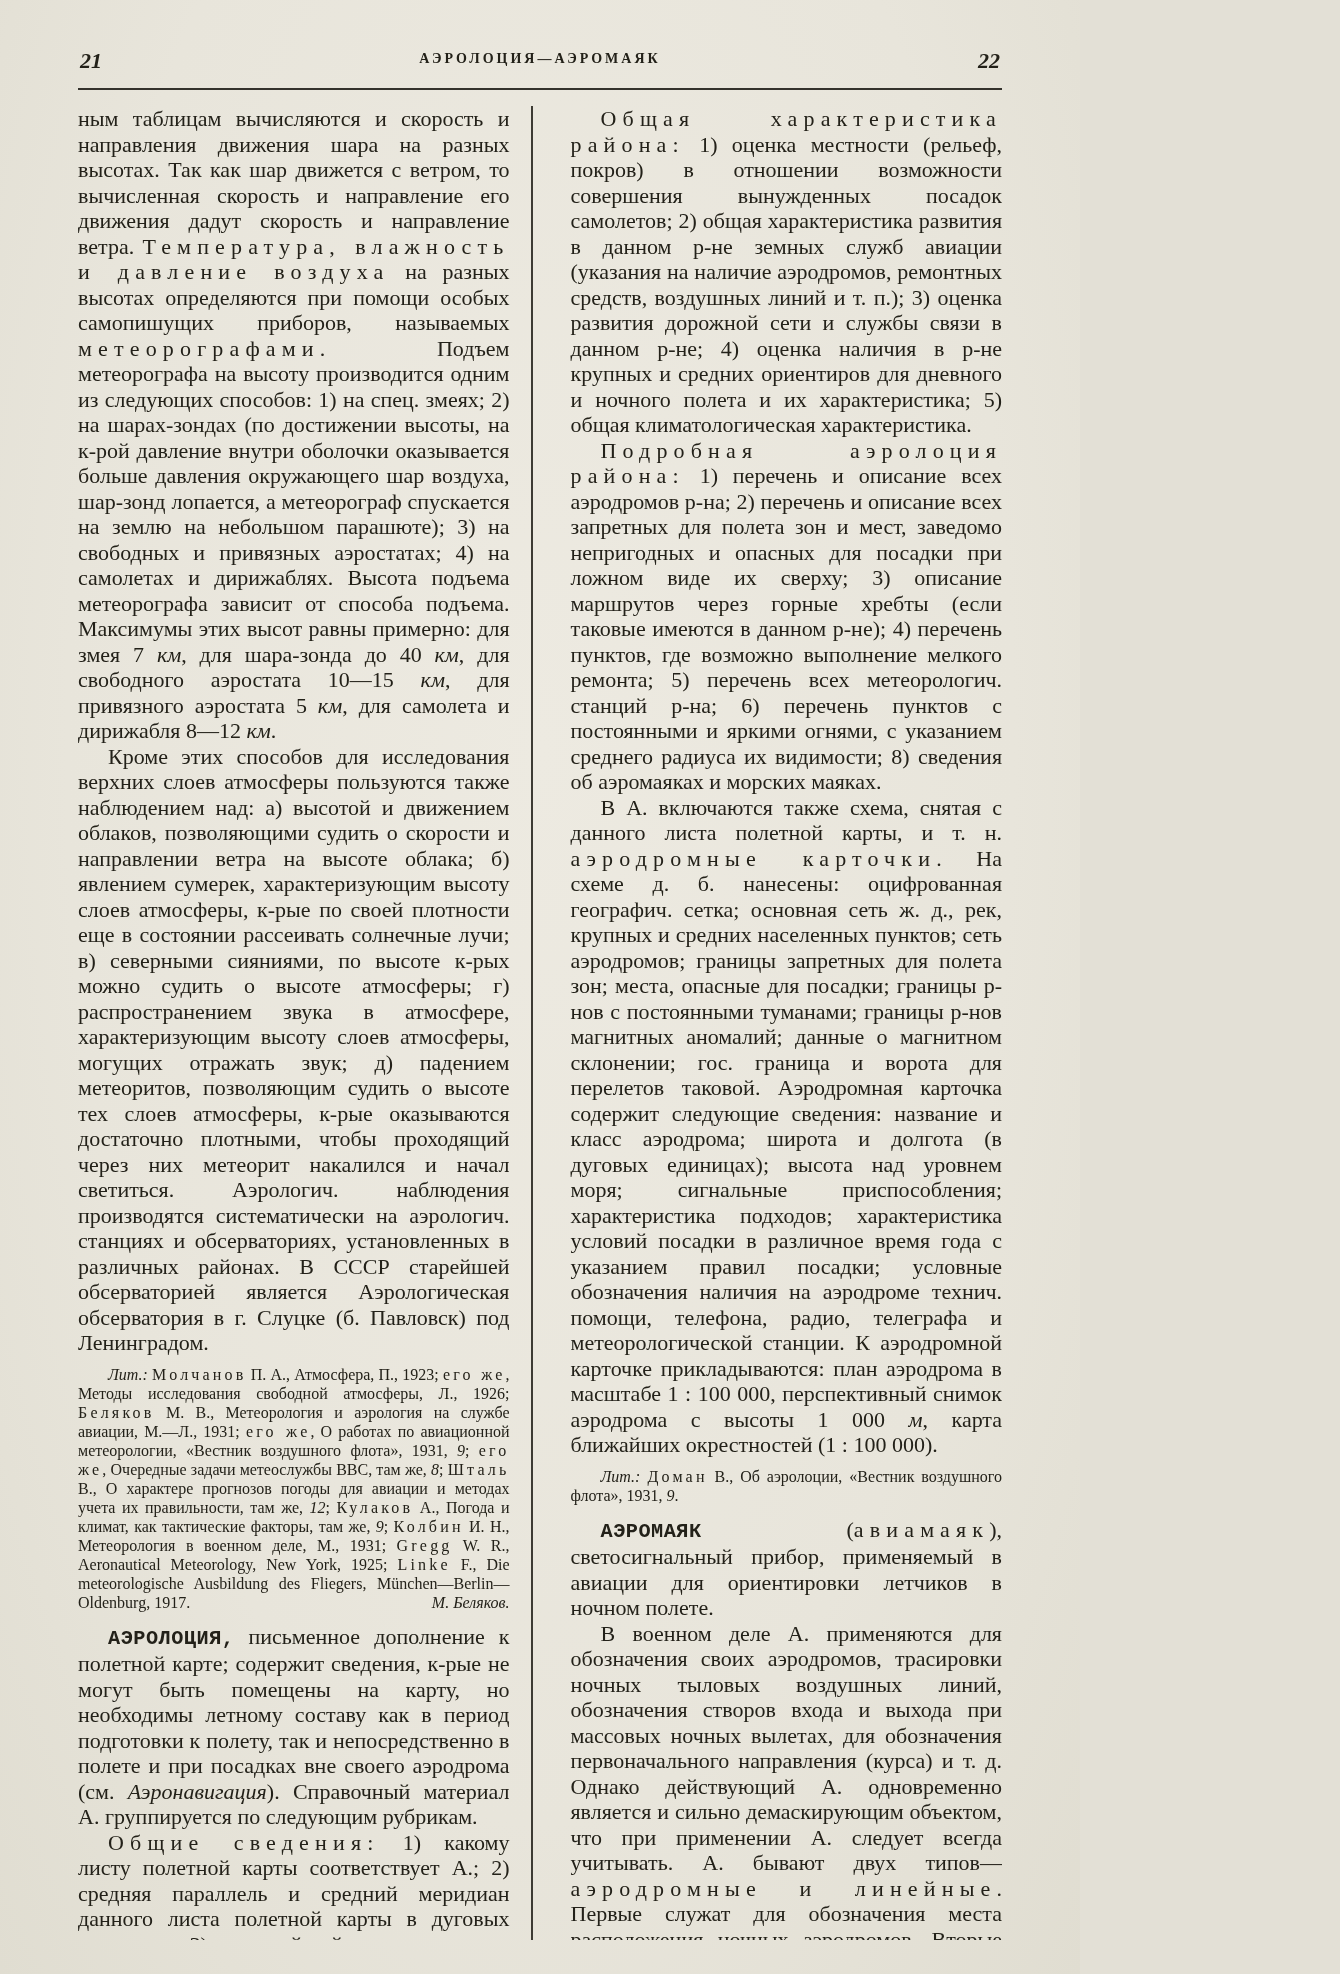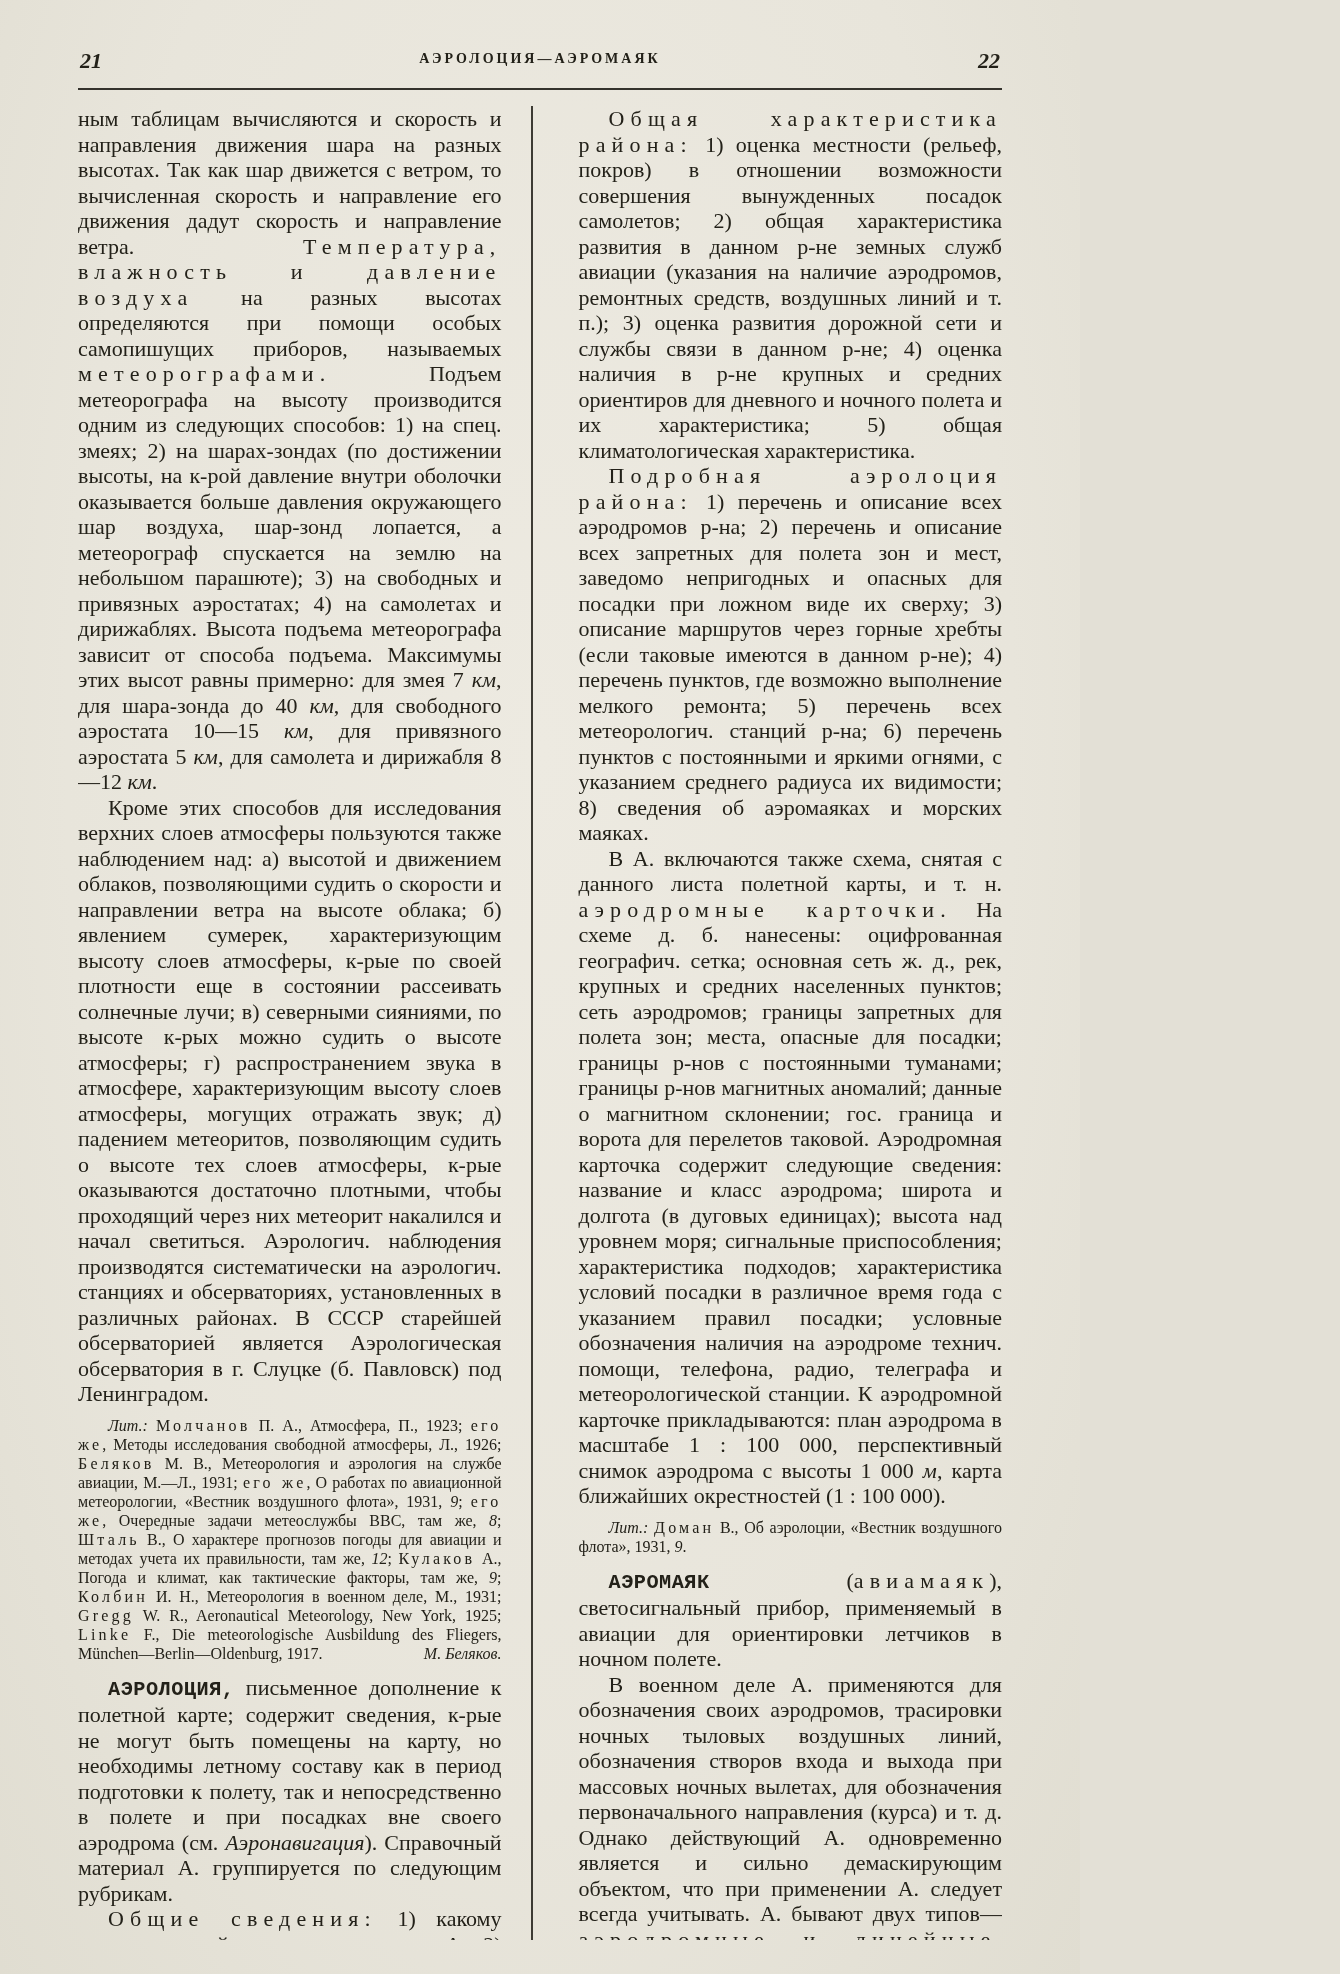--- a/index.html
+++ b/index.html
@@ -16,21 +16,21 @@
   }
   .header { position: absolute; top: 48px; left: 80px; right: 80px; height: 32px; }
   .pageno { position: absolute; top: 0; font-style: italic; font-weight: bold; font-size: 22px; }
   .pageno.left  { left: 0; }
   .pageno.right { right: 0; }
   .running-title {
     position: absolute; left: 0; right: 0; top: 3px; text-align: center;
     font-size: 14px; font-weight: bold; letter-spacing: 3px;
   }
   .header-rule { position: absolute; top: 88px; left: 78px; right: 78px; height: 2px; background: #34322c; }
-  .columns { position: absolute; top: 106px; left: 78px; right: 78px; bottom: 34px; display: flex; gap: 8px; }
+  .columns { position: absolute; top: 106px; left: 78px; right: 78px; bottom: 34px; display: flex; }
   .col {
     flex: 1 1 0; overflow: hidden;
     font-size: 22px; line-height: 25.5px;
     text-align: justify;
   }
   .col.left  { padding-right: 21px; }
   .col.right { padding-left: 38px; }
   .divider { width: 2px; background: #3d3b34; }
   p.para { margin: 0; }
   p.para.indent { text-indent: 30px; }

